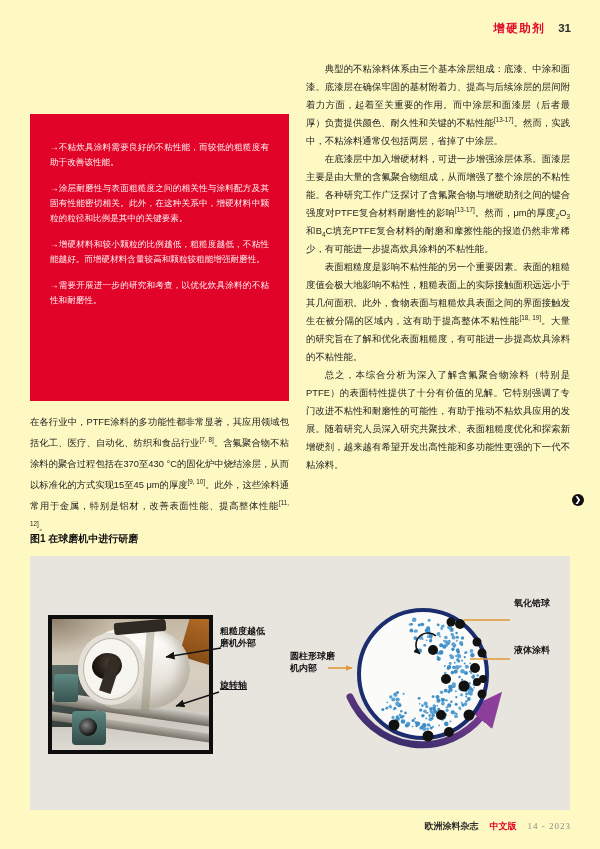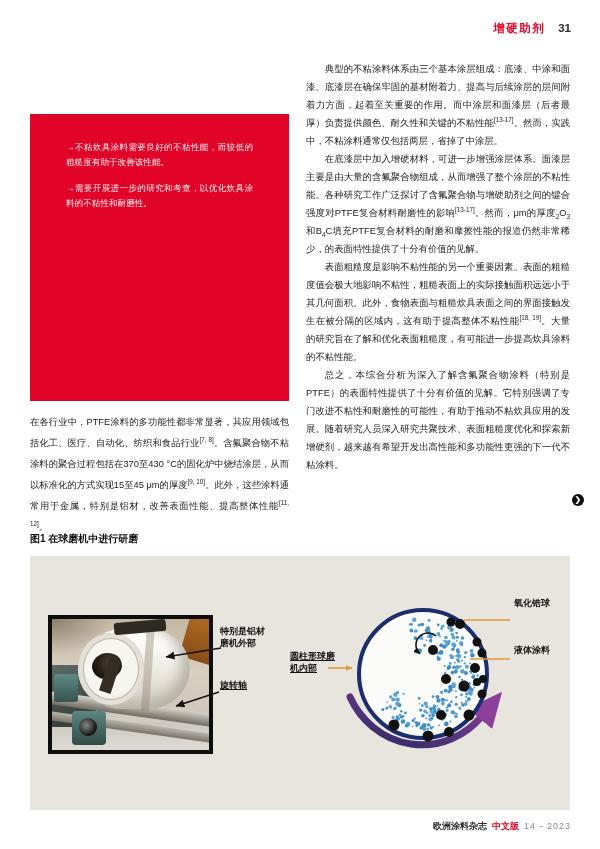--- a/index.html
+++ b/index.html
@@ -4,52 +4,52 @@
 <style>
   :root{
     --red:#e20428;
     --figbg:#e8e5df;
     --orange:#e0993a;
     --navy:#1b2d6e;
     --ink:#1c1c1c;
   }
   html,body{margin:0;padding:0;background:#888;}
   .page{
-    position:relative;width:600px;height:849px;background:#ffffff;
+    position:relative;width:600px;height:849px;background:#fef9c3;
     font-family:"Liberation Sans",sans-serif;overflow:hidden;margin:0 auto;
   }
   
   .header{position:absolute;top:21px;right:29px;display:flex;gap:13px;align-items:baseline;}
   .header .sec{color:var(--red);font-weight:bold;font-size:11.5px;letter-spacing:1.5px;}
   .header .num{font-size:11.5px;color:#2e2e2e;font-weight:bold;}
   
   .red-box{position:absolute;left:30px;top:114px;width:259px;height:287px;background:var(--red);
     padding:26px 20px 0;box-sizing:border-box;}
   .red-box h2{color:#fff;text-align:center;font-size:13.5px;margin:0 0 22px;letter-spacing:3px;font-weight:bold;}
-  .red-box p{color:#ffeef0;font-size:8.6px;line-height:15px;margin:0 16px 11px;text-align:justify;}
+  .red-box p{color:#ffeef0;font-size:8.6px;line-height:15px;margin:0 0 11px;text-align:justify;}
   
   .intro{position:absolute;left:30px;top:412px;width:259px;font-size:9.3px;line-height:21px;
     color:var(--ink);text-align:justify;}
   .sup{font-size:6.3px;vertical-align:super;line-height:0;}
   .sub{font-size:6.3px;vertical-align:sub;line-height:0;}
   
   .right-col{position:absolute;left:306px;top:60px;width:264px;}
   .right-col h1{color:var(--red);font-size:12px;margin:0 0 13px;font-weight:bold;}
   .right-col p{font-size:9.4px;line-height:18px;text-align:justify;text-indent:2em;margin:0;color:var(--ink);}
   .end-marker{position:absolute;left:572px;top:494px;width:12px;height:12px;border-radius:50%;
     background:#101010;color:#fff;font-size:7.5px;line-height:12px;text-align:center;font-weight:bold;}
   
   .fig-caption{position:absolute;left:30px;top:532px;font-size:10px;font-weight:bold;color:#101010;}
   .figure{position:absolute;left:30px;top:556px;width:540px;height:254px;background:var(--figbg);}
   .fig-overlay{position:absolute;left:0;top:0;z-index:2;pointer-events:none;}
   .fig-label{position:absolute;font-size:9px;font-weight:bold;line-height:12px;color:#141414;
     white-space:pre-line;z-index:3;}
   .lbl-exterior{left:190px;top:69px;}
   .lbl-shaft{left:190px;top:123px;text-decoration:underline;}
-  .lbl-interior{left:260px;top:94px;text-decoration:underline;}
+  .lbl-interior{left:260px;top:94px;}
   .lbl-zirconia{left:484px;top:41px;}
   .lbl-liquid{left:484px;top:88px;}
   
   .photo{position:absolute;left:18px;top:59px;width:165px;height:139px;box-sizing:border-box;
     border:4px solid #0e0e0e;box-shadow:inset 0 0 0 2px #f5f5f2;overflow:hidden;z-index:1;background:#d5cabb;}
   .photo div{position:absolute;}
   .p-bg{left:0;top:0;right:0;bottom:0;background:linear-gradient(180deg,#c4b8a4 0%,#d8cfc0 40%,#cfc8bc 70%,#dad7d1 100%);}
   .p-shadow-tl{left:0;top:0;width:60px;height:36px;background:radial-gradient(ellipse at 0 0,rgba(95,80,58,.55),transparent 70%);}
   .p-orange{right:0;top:0;width:30px;height:46px;background:linear-gradient(200deg,#b06a24,#7d4612);
     clip-path:polygon(35% 0,100% 0,100% 100%,0 80%);}
@@ -66,45 +66,47 @@
     background:linear-gradient(185deg,#fcfbf8 20%,#e8e4dc 60%,#c9c4b9);box-shadow:inset -8px -6px 14px #b7b1a4;}
   .p-cyl-face{left:26px;top:14px;width:66px;height:72px;border-radius:50%;
     background:radial-gradient(circle at 45% 45%,#f7f5f0 55%,#d8d3c9);
     box-shadow:inset 0 0 0 5px #e4e0d7,inset 0 0 0 6px #bab4a7;}
   .p-opening{left:40px;top:34px;width:30px;height:26px;border-radius:50%;transform:rotate(-12deg);
     background:radial-gradient(circle at 60% 40%,#4a4136,#17120d 70%);}
   .p-clamp{left:62px;top:2px;width:52px;height:12px;background:#2e2922;border-radius:3px;transform:rotate(-5deg);}
   .p-clamp2{left:52px;top:40px;width:12px;height:34px;background:#332d25;transform:rotate(18deg);}
   .p-band{left:92px;top:6px;width:8px;height:86px;background:rgba(140,130,110,.4);transform:rotate(4deg);}
   
-  .footer{position:absolute;top:820px;right:29px;font-size:9px;display:flex;gap:5px;align-items:baseline;}
+  .footer{position:absolute;top:820px;right:29px;font-size:9px;display:flex;gap:11px;align-items:baseline;font-family:Liberation Serif, serif;}
   .footer .j{font-weight:bold;color:#2b2b2b;}
   .footer .e{font-weight:bold;color:var(--red);}
   .footer .i{color:#8b8b8b;letter-spacing:1px;}
 </style>
 </head>
 <body>
 
 <div class="page">
 
   <div class="header">
     <span class="sec">增硬助剂</span>
     <span class="num">31</span>
   </div>
 
   <div class="red-box">
     <p>→不粘炊具涂料需要良好的不粘性能，而较低的粗糙度有助于改善该性能。</p>
+    <p>→涂层耐磨性与表面粗糙度之间的相关性与涂料配方及其固有性能密切相关。此外，在这种关系中，增硬材料中颗粒的粒径和比例是其中的关键要素。</p>
+    <p>→增硬材料和较小颗粒的比例越低，粗糙度越低，不粘性能越好。而增硬材料含量较高和颗粒较粗能增强耐磨性。</p>
     <p>→需要开展进一步的研究和考查，以优化炊具涂料的不粘性和耐磨性。</p>
   </div>
 
   <div class="intro"><span>在各行业中，PTFE涂料的多功能性都非常显著，其应用领域包括化工、医疗、自动化、纺织和食品行业</span><span class="sup">[7, 8]</span><span>。含氟聚合物不粘涂料的聚合过程包括在370至430 °C的固化炉中烧结涂层，从而以标准化的方式实现15至45 μm的厚度</span><span class="sup">[9, 10]</span><span>。此外，这些涂料通常用于金属，特别是铝材，改善表面性能、提高整体性能</span><span class="sup">[11, 12]</span><span>。</span></div>
 
   <div class="right-col">
     <p><span>典型的不粘涂料体系由三个基本涂层组成：底漆、中涂和面漆。底漆层在确保牢固的基材附着力、提高与后续涂层的层间附着力方面，起着至关重要的作用。而中涂层和面漆层（后者最厚）负责提供颜色、耐久性和关键的不粘性能</span><span class="sup">[13-17]</span><span>。然而，实践中，不粘涂料通常仅包括两层，省掉了中涂层。</span></p>
-    <p><span>在底漆层中加入增硬材料，可进一步增强涂层体系。面漆层主要是由大量的含氟聚合物组成，从而增强了整个涂层的不粘性能。各种研究工作广泛探讨了含氟聚合物与增硬助剂之间的键合强度对PTFE复合材料耐磨性的影响</span><span class="sup">[13-17]</span><span>。然而，μm的厚度</span><span class="sub">2</span><span>O</span><span class="sub">3</span><span>和B</span><span class="sub">4</span><span>C填充PTFE复合材料的耐磨和摩擦性能的报道仍然非常稀少，的表面特性提供了十分有价值的见解。</span></p>
+    <p><span>在底漆层中加入增硬材料，可进一步增强涂层体系。面漆层主要是由大量的含氟聚合物组成，从而增强了整个涂层的不粘性能。各种研究工作广泛探讨了含氟聚合物与增硬助剂之间的键合强度对PTFE复合材料耐磨性的影响</span><span class="sup">[13-17]</span><span>。然而，μm的厚度</span><span class="sub">2</span><span>O</span><span class="sub">3</span><span>和B</span><span class="sub">4</span><span>C填充PTFE复合材料的耐磨和摩擦性能的报道仍然非常稀少，有可能进一步提高炊具涂料的不粘性能。</span></p>
     <p><span>表面粗糙度是影响不粘性能的另一个重要因素。表面的粗糙度值会极大地影响不粘性，粗糙表面上的实际接触面积远远小于其几何面积。此外，食物表面与粗糙炊具表面之间的界面接触发生在被分隔的区域内，这有助于提高整体不粘性能</span><span class="sup">[18, 19]</span><span>。大量的研究旨在了解和优化表面粗糙度，有可能进一步提高炊具涂料的不粘性能。</span></p>
     <p><span>总之，本综合分析为深入了解含氟聚合物涂料（特别是PTFE）的表面特性提供了十分有价值的见解。它特别强调了专门改进不粘性和耐磨性的可能性，有助于推动不粘炊具应用的发展。随着研究人员深入研究共聚技术、表面粗糙度优化和探索新增硬剂，越来越有希望开发出高性能和多功能性更强的下一代不粘涂料。</span></p>
   </div>
 
   <div class="end-marker">❯</div>
 
   <div class="fig-caption">图1 在球磨机中进行研磨</div>
 
   <div class="figure">
 
@@ -426,21 +428,21 @@
       <path d="M 406 80 A 11 11 0 1 0 390 98" stroke="#141414" stroke-width="1.6" fill="none" marker-end="url(#mr)"></path>
 
       <path d="M 191 92 L 136 101" stroke="#141414" stroke-width="1.4" marker-end="url(#mb)"></path>
       <path d="M 189 136 L 146 150" stroke="#141414" stroke-width="1.4" marker-end="url(#mb)"></path>
 
       <path d="M 298 112 L 322 112" stroke="#e0993a" stroke-width="1.6" marker-end="url(#mo)"></path>
       <path d="M 434 64 L 480 64" stroke="#e0993a" stroke-width="1.6"></path>
       <path d="M 440 103 L 480 103" stroke="#e0993a" stroke-width="1.6"></path>
     </svg>
 
-    <div class="fig-label lbl-exterior">特别是铝材
+    <div class="fig-label lbl-exterior">粗糙度越低
 磨机外部</div>
     <div class="fig-label lbl-shaft">旋转轴</div>
     <div class="fig-label lbl-interior">圆柱形球磨
 机内部</div>
     <div class="fig-label lbl-zirconia">氧化锆球</div>
     <div class="fig-label lbl-liquid">液体涂料</div>
   </div>
 
   <div class="footer">
     <span class="j">欧洲涂料杂志</span>

